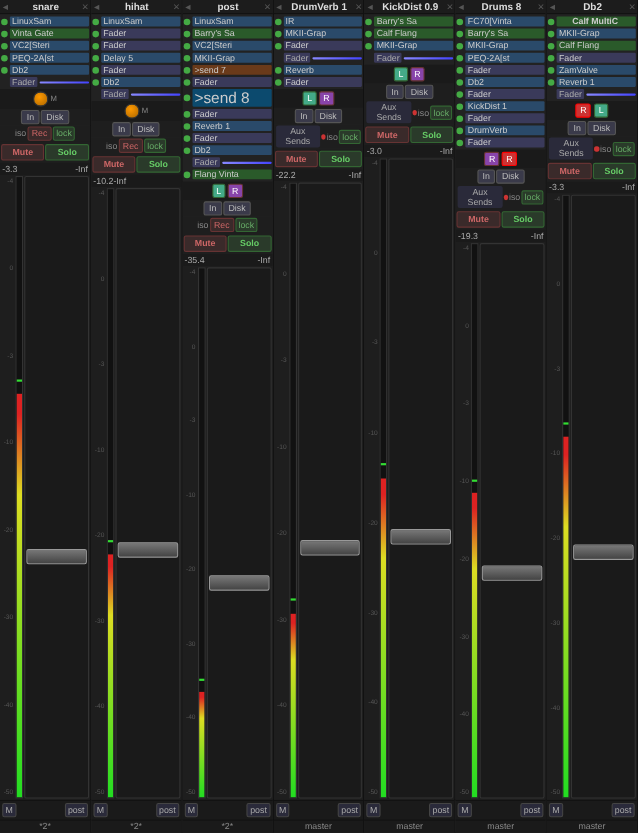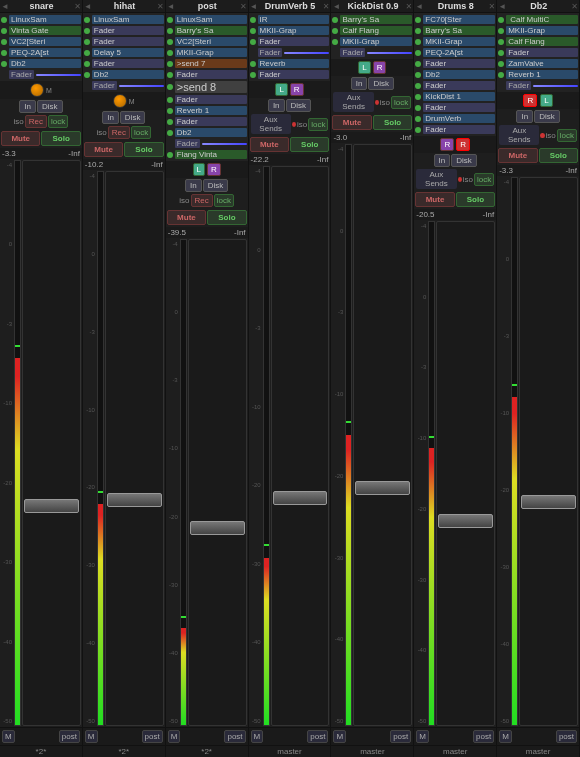--- a/index.html
+++ b/index.html
@@ -153,21 +153,21 @@
         </div>
         <div style="display: flex; align-items: center; gap: 1px; padding: 1px 2px; justify-content: center; background: rgb(30, 30, 30);">
           <span style="font-size: 8px; color: rgb(136, 136, 136);">iso</span>
           <button style="background: rgb(58, 42, 42); border: 1px solid rgb(102, 51, 51); color: rgb(204, 102, 102); font-size: 8px; padding: 1px 3px; cursor: pointer; border-radius: 2px;">Rec</button>
           <button style="background: rgb(42, 58, 42); border: 1px solid rgb(51, 102, 51); color: rgb(102, 170, 102); font-size: 8px; padding: 1px 2px; cursor: pointer; border-radius: 2px;">lock</button>
         </div>
         <div style="display: flex; gap: 1px; padding: 2px 1px; justify-content: center; background: rgb(30, 30, 30);">
           <button style="background: rgb(58, 42, 42); border: 1px solid rgb(102, 51, 51); color: rgb(204, 102, 102); font-size: 8px; padding: 2px 3px; cursor: pointer; border-radius: 2px; font-weight: bold; flex: 1 1 0%;">Mute</button>
           <button style="background: rgb(42, 58, 42); border: 1px solid rgb(51, 102, 51); color: rgb(102, 204, 102); font-size: 8px; padding: 2px 3px; cursor: pointer; border-radius: 2px; font-weight: bold; flex: 1 1 0%;">Solo</button>
         </div>
-        <div style="display: flex; justify-content: space-between; padding: 1px 2px; font-size: 8px; color: rgb(170, 170, 170); background: rgb(26, 26, 26);">
+        <div style="display: flex; padding: 1px 2px; font-size: 8px; color: rgb(170, 170, 170); background: rgb(26, 26, 26);">
           <span>-10.2</span>
           <span>-Inf</span>
         </div>
         <div style="flex: 1 1 0%; background: rgb(30, 30, 30); display: flex; flex-direction: row; overflow: hidden; padding: 1px; gap: 1px; min-height: 200px; position: relative;">
           <div style="width: 12px; display: flex; flex-direction: column; justify-content: space-between; font-size: 6px; color: rgb(85, 85, 85); padding: 2px 0px; text-align: right;">
             <div style="padding-right: 1px;">-4</div>
             <div style="padding-right: 1px;">0</div>
             <div style="padding-right: 1px;">-3</div>
             <div style="padding-right: 1px;">-10</div>
             <div style="padding-right: 1px;">-20</div>
@@ -215,21 +215,21 @@
           <div style="display: flex; align-items: center; padding: 1px 0px; cursor: pointer;">
             <span style="width: 6px; height: 6px; border-radius: 50%; background: rgb(68, 170, 68); margin-right: 2px; flex-shrink: 0;"></span>
             <span style="font-size: 8px; color: rgb(204, 204, 204); white-space: nowrap; overflow: hidden; text-overflow: ellipsis; padding: 0px 2px; border-radius: 1px; background: rgb(106, 58, 26); flex: 1 1 0%;">&gt;send 7</span>
           </div>
           <div style="display: flex; align-items: center; padding: 1px 0px; cursor: pointer;">
             <span style="width: 6px; height: 6px; border-radius: 50%; background: rgb(68, 170, 68); margin-right: 2px; flex-shrink: 0;"></span>
             <span style="font-size: 8px; color: rgb(204, 204, 204); white-space: nowrap; overflow: hidden; text-overflow: ellipsis; padding: 0px 2px; border-radius: 1px; background: rgb(58, 58, 90); flex: 1 1 0%;">Fader</span>
           </div>
           <div style="display: flex; align-items: center; padding: 1px 0px; cursor: pointer;">
             <span style="width: 6px; height: 6px; border-radius: 50%; background: rgb(68, 170, 68); margin-right: 2px; flex-shrink: 0;"></span>
-            <span style="font-size: 11px; color: rgb(204, 204, 204); white-space: nowrap; overflow: hidden; text-overflow: ellipsis; padding: 0px 2px; border-radius: 1px; background: #404040; flex: 1 1 0%;">&gt;send 8</span>
+            <span style="font-size: 14px; color: rgb(204, 204, 204); white-space: nowrap; overflow: hidden; text-overflow: ellipsis; padding: 0px 2px; border-radius: 1px; background: #0c4a6e; flex: 1 1 0%;">&gt;send 8</span>
           </div>
           <div style="display: flex; align-items: center; padding: 1px 0px; cursor: pointer;">
             <span style="width: 6px; height: 6px; border-radius: 50%; background: rgb(68, 170, 68); margin-right: 2px; flex-shrink: 0;"></span>
             <span style="font-size: 8px; color: rgb(204, 204, 204); white-space: nowrap; overflow: hidden; text-overflow: ellipsis; padding: 0px 2px; border-radius: 1px; background: rgb(58, 58, 90); flex: 1 1 0%;">Fader</span>
           </div>
           <div style="display: flex; align-items: center; padding: 1px 0px; cursor: pointer;">
             <span style="width: 6px; height: 6px; border-radius: 50%; background: rgb(68, 170, 68); margin-right: 2px; flex-shrink: 0;"></span>
             <span style="font-size: 8px; color: rgb(204, 204, 204); white-space: nowrap; overflow: hidden; text-overflow: ellipsis; padding: 0px 2px; border-radius: 1px; background: rgb(42, 74, 106); flex: 1 1 0%;">Reverb 1</span>
           </div>
           <div style="display: flex; align-items: center; padding: 1px 0px; cursor: pointer;">
@@ -260,21 +260,21 @@
         <div style="display: flex; align-items: center; gap: 1px; padding: 1px 2px; justify-content: center; background: rgb(30, 30, 30);">
           <span style="font-size: 8px; color: rgb(136, 136, 136);">iso</span>
           <button style="background: rgb(58, 42, 42); border: 1px solid rgb(102, 51, 51); color: rgb(204, 102, 102); font-size: 8px; padding: 1px 3px; cursor: pointer; border-radius: 2px;">Rec</button>
           <button style="background: rgb(42, 58, 42); border: 1px solid rgb(51, 102, 51); color: rgb(102, 170, 102); font-size: 8px; padding: 1px 2px; cursor: pointer; border-radius: 2px;">lock</button>
         </div>
         <div style="display: flex; gap: 1px; padding: 2px 1px; justify-content: center; background: rgb(30, 30, 30);">
           <button style="background: rgb(58, 42, 42); border: 1px solid rgb(102, 51, 51); color: rgb(204, 102, 102); font-size: 8px; padding: 2px 3px; cursor: pointer; border-radius: 2px; font-weight: bold; flex: 1 1 0%;">Mute</button>
           <button style="background: rgb(42, 58, 42); border: 1px solid rgb(51, 102, 51); color: rgb(102, 204, 102); font-size: 8px; padding: 2px 3px; cursor: pointer; border-radius: 2px; font-weight: bold; flex: 1 1 0%;">Solo</button>
         </div>
         <div style="display: flex; justify-content: space-between; padding: 1px 2px; font-size: 8px; color: rgb(170, 170, 170); background: rgb(26, 26, 26);">
-          <span>-39.5</span>
+          <span>-35.4</span>
           <span>-Inf</span>
         </div>
         <div style="flex: 1 1 0%; background: rgb(30, 30, 30); display: flex; flex-direction: row; overflow: hidden; padding: 1px; gap: 1px; min-height: 200px; position: relative;">
           <div style="width: 12px; display: flex; flex-direction: column; justify-content: space-between; font-size: 6px; color: rgb(85, 85, 85); padding: 2px 0px; text-align: right;">
             <div style="padding-right: 1px;">-4</div>
             <div style="padding-right: 1px;">0</div>
             <div style="padding-right: 1px;">-3</div>
             <div style="padding-right: 1px;">-10</div>
             <div style="padding-right: 1px;">-20</div>
             <div style="padding-right: 1px;">-30</div>
@@ -291,21 +291,21 @@
         </div>
         <div style="display: flex; justify-content: space-between; align-items: center; padding: 2px; background: rgb(26, 26, 26); border-top: 1px solid rgb(17, 17, 17);">
           <button style="background: rgb(42, 42, 58); border: 1px solid rgb(68, 68, 68); color: rgb(170, 170, 170); font-size: 8px; padding: 1px 2px; cursor: pointer; border-radius: 2px;">M</button>
           <button style="background: rgb(42, 42, 58); border: 1px solid rgb(68, 68, 68); color: rgb(170, 170, 170); font-size: 8px; padding: 1px 2px; cursor: pointer; border-radius: 2px;">post</button>
         </div>
         <div style="font-size: 8px; color: rgb(136, 136, 136); text-align: center; padding: 1px; background: rgb(26, 26, 26); border-top: 1px solid rgb(17, 17, 17);">*2*</div>
       </div>
       <div style="flex: 1 1 0%; background: rgb(37, 37, 37); border-right: 1px solid rgb(17, 17, 17); display: flex; flex-direction: column; min-width: 0px; overflow: hidden;">
         <div style="background: rgb(28, 28, 28); padding: 1px; display: flex; align-items: center; justify-content: space-between; border-bottom: 1px solid rgb(17, 17, 17);">
           <span style="color: rgb(85, 85, 85); font-size: 8px; cursor: pointer;">◄</span>
-          <span style="font-size: 9px; font-weight: bold; color: rgb(221, 221, 221); flex: 1 1 0%; text-align: center; overflow: hidden; text-overflow: ellipsis; white-space: nowrap;">DrumVerb 5</span>
+          <span style="font-size: 9px; font-weight: bold; color: rgb(221, 221, 221); flex: 1 1 0%; text-align: center; overflow: hidden; text-overflow: ellipsis; white-space: nowrap;">DrumVerb 1</span>
           <span style="color: rgb(85, 85, 85); font-size: 8px; cursor: pointer;">✕</span>
         </div>
         <div style="background: rgb(34, 34, 34); padding: 1px; overflow: hidden; flex-shrink: 0;">
           <div style="display: flex; align-items: center; padding: 1px 0px; cursor: pointer;">
             <span style="width: 6px; height: 6px; border-radius: 50%; background: rgb(68, 170, 68); margin-right: 2px; flex-shrink: 0;"></span>
             <span style="font-size: 8px; color: rgb(204, 204, 204); white-space: nowrap; overflow: hidden; text-overflow: ellipsis; padding: 0px 2px; border-radius: 1px; background: rgb(42, 74, 106); flex: 1 1 0%;">IR</span>
           </div>
           <div style="display: flex; align-items: center; padding: 1px 0px; cursor: pointer;">
             <span style="width: 6px; height: 6px; border-radius: 50%; background: rgb(68, 170, 68); margin-right: 2px; flex-shrink: 0;"></span>
             <span style="font-size: 8px; color: rgb(204, 204, 204); white-space: nowrap; overflow: hidden; text-overflow: ellipsis; padding: 0px 2px; border-radius: 1px; background: rgb(42, 74, 106); flex: 1 1 0%;">MKII-Grap</span>
@@ -449,21 +449,21 @@
       </div>
       <div style="flex: 1 1 0%; background: rgb(37, 37, 37); border-right: 1px solid rgb(17, 17, 17); display: flex; flex-direction: column; min-width: 0px; overflow: hidden;">
         <div style="background: rgb(28, 28, 28); padding: 1px; display: flex; align-items: center; justify-content: space-between; border-bottom: 1px solid rgb(17, 17, 17);">
           <span style="color: rgb(85, 85, 85); font-size: 8px; cursor: pointer;">◄</span>
           <span style="font-size: 9px; font-weight: bold; color: rgb(221, 221, 221); flex: 1 1 0%; text-align: center; overflow: hidden; text-overflow: ellipsis; white-space: nowrap;">Drums 8</span>
           <span style="color: rgb(85, 85, 85); font-size: 8px; cursor: pointer;">✕</span>
         </div>
         <div style="background: rgb(34, 34, 34); padding: 1px; overflow: hidden; flex-shrink: 0;">
           <div style="display: flex; align-items: center; padding: 1px 0px; cursor: pointer;">
             <span style="width: 6px; height: 6px; border-radius: 50%; background: rgb(68, 170, 68); margin-right: 2px; flex-shrink: 0;"></span>
-            <span style="font-size: 8px; color: rgb(204, 204, 204); white-space: nowrap; overflow: hidden; text-overflow: ellipsis; padding: 0px 2px; border-radius: 1px; background: rgb(42, 74, 106); flex: 1 1 0%;">FC70[Ster</span>
+            <span style="font-size: 8px; color: rgb(204, 204, 204); white-space: nowrap; overflow: hidden; text-overflow: ellipsis; padding: 0px 2px; border-radius: 1px; background: rgb(42, 74, 106); flex: 1 1 0%;">FC70[Vinta</span>
           </div>
           <div style="display: flex; align-items: center; padding: 1px 0px; cursor: pointer;">
             <span style="width: 6px; height: 6px; border-radius: 50%; background: rgb(68, 170, 68); margin-right: 2px; flex-shrink: 0;"></span>
             <span style="font-size: 8px; color: rgb(204, 204, 204); white-space: nowrap; overflow: hidden; text-overflow: ellipsis; padding: 0px 2px; border-radius: 1px; background: rgb(42, 90, 42); flex: 1 1 0%;">Barry's Sa</span>
           </div>
           <div style="display: flex; align-items: center; padding: 1px 0px; cursor: pointer;">
             <span style="width: 6px; height: 6px; border-radius: 50%; background: rgb(68, 170, 68); margin-right: 2px; flex-shrink: 0;"></span>
             <span style="font-size: 8px; color: rgb(204, 204, 204); white-space: nowrap; overflow: hidden; text-overflow: ellipsis; padding: 0px 2px; border-radius: 1px; background: rgb(42, 74, 106); flex: 1 1 0%;">MKII-Grap</span>
           </div>
           <div style="display: flex; align-items: center; padding: 1px 0px; cursor: pointer;">
@@ -512,21 +512,21 @@
 Sends</div>
           <span style="width: 5px; height: 5px; border-radius: 50%; background: rgb(204, 51, 51); display: inline-block;"></span>
           <span style="font-size: 8px; color: rgb(136, 136, 136);">iso</span>
           <button style="background: rgb(42, 58, 42); border: 1px solid rgb(51, 102, 51); color: rgb(102, 170, 102); font-size: 8px; padding: 1px 2px; cursor: pointer; border-radius: 2px;">lock</button>
         </div>
         <div style="display: flex; gap: 1px; padding: 2px 1px; justify-content: center; background: rgb(30, 30, 30);">
           <button style="background: rgb(58, 42, 42); border: 1px solid rgb(102, 51, 51); color: rgb(204, 102, 102); font-size: 8px; padding: 2px 3px; cursor: pointer; border-radius: 2px; font-weight: bold; flex: 1 1 0%;">Mute</button>
           <button style="background: rgb(42, 58, 42); border: 1px solid rgb(51, 102, 51); color: rgb(102, 204, 102); font-size: 8px; padding: 2px 3px; cursor: pointer; border-radius: 2px; font-weight: bold; flex: 1 1 0%;">Solo</button>
         </div>
         <div style="display: flex; justify-content: space-between; padding: 1px 2px; font-size: 8px; color: rgb(170, 170, 170); background: rgb(26, 26, 26);">
-          <span>-20.5</span>
+          <span>-19.3</span>
           <span>-Inf</span>
         </div>
         <div style="flex: 1 1 0%; background: rgb(30, 30, 30); display: flex; flex-direction: row; overflow: hidden; padding: 1px; gap: 1px; min-height: 200px; position: relative;">
           <div style="width: 12px; display: flex; flex-direction: column; justify-content: space-between; font-size: 6px; color: rgb(85, 85, 85); padding: 2px 0px; text-align: right;">
             <div style="padding-right: 1px;">-4</div>
             <div style="padding-right: 1px;">0</div>
             <div style="padding-right: 1px;">-3</div>
             <div style="padding-right: 1px;">-10</div>
             <div style="padding-right: 1px;">-20</div>
             <div style="padding-right: 1px;">-30</div>
@@ -549,21 +549,21 @@
       </div>
       <div style="flex: 1 1 0%; background: rgb(37, 37, 37); border-right: 1px solid rgb(17, 17, 17); display: flex; flex-direction: column; min-width: 0px; overflow: hidden;">
         <div style="background: rgb(28, 28, 28); padding: 1px; display: flex; align-items: center; justify-content: space-between; border-bottom: 1px solid rgb(17, 17, 17);">
           <span style="color: rgb(85, 85, 85); font-size: 8px; cursor: pointer;">◄</span>
           <span style="font-size: 9px; font-weight: bold; color: rgb(221, 221, 221); flex: 1 1 0%; text-align: center; overflow: hidden; text-overflow: ellipsis; white-space: nowrap;">Db2</span>
           <span style="color: rgb(85, 85, 85); font-size: 8px; cursor: pointer;">✕</span>
         </div>
         <div style="background: rgb(34, 34, 34); padding: 1px; overflow: hidden; flex-shrink: 0;">
           <div style="display: flex; align-items: center; padding: 1px 0px; cursor: pointer;">
             <span style="width: 6px; height: 6px; border-radius: 50%; background: rgb(68, 170, 68); margin-right: 2px; flex-shrink: 0;"></span>
-            <span style="font-size: 8px; color: rgb(204, 204, 204); white-space: nowrap; overflow: hidden; text-overflow: ellipsis; padding: 0px 4px; border-radius: 1px; background: rgb(42, 90, 42); flex: 1 1 0%;">Calf MultiC</span>
+            <span style="font-size: 8px; color: rgb(204, 204, 204); white-space: nowrap; overflow: hidden; text-overflow: ellipsis; padding: 0px 14px; border-radius: 1px; background: rgb(42, 90, 42); flex: 1 1 0%; font-weight: bold;">Calf MultiC</span>
           </div>
           <div style="display: flex; align-items: center; padding: 1px 0px; cursor: pointer;">
             <span style="width: 6px; height: 6px; border-radius: 50%; background: rgb(68, 170, 68); margin-right: 2px; flex-shrink: 0;"></span>
             <span style="font-size: 8px; color: rgb(204, 204, 204); white-space: nowrap; overflow: hidden; text-overflow: ellipsis; padding: 0px 2px; border-radius: 1px; background: rgb(42, 74, 106); flex: 1 1 0%;">MKII-Grap</span>
           </div>
           <div style="display: flex; align-items: center; padding: 1px 0px; cursor: pointer;">
             <span style="width: 6px; height: 6px; border-radius: 50%; background: rgb(68, 170, 68); margin-right: 2px; flex-shrink: 0;"></span>
             <span style="font-size: 8px; color: rgb(204, 204, 204); white-space: nowrap; overflow: hidden; text-overflow: ellipsis; padding: 0px 2px; border-radius: 1px; background: rgb(42, 90, 42); flex: 1 1 0%;">Calf Flang</span>
           </div>
           <div style="display: flex; align-items: center; padding: 1px 0px; cursor: pointer;">

